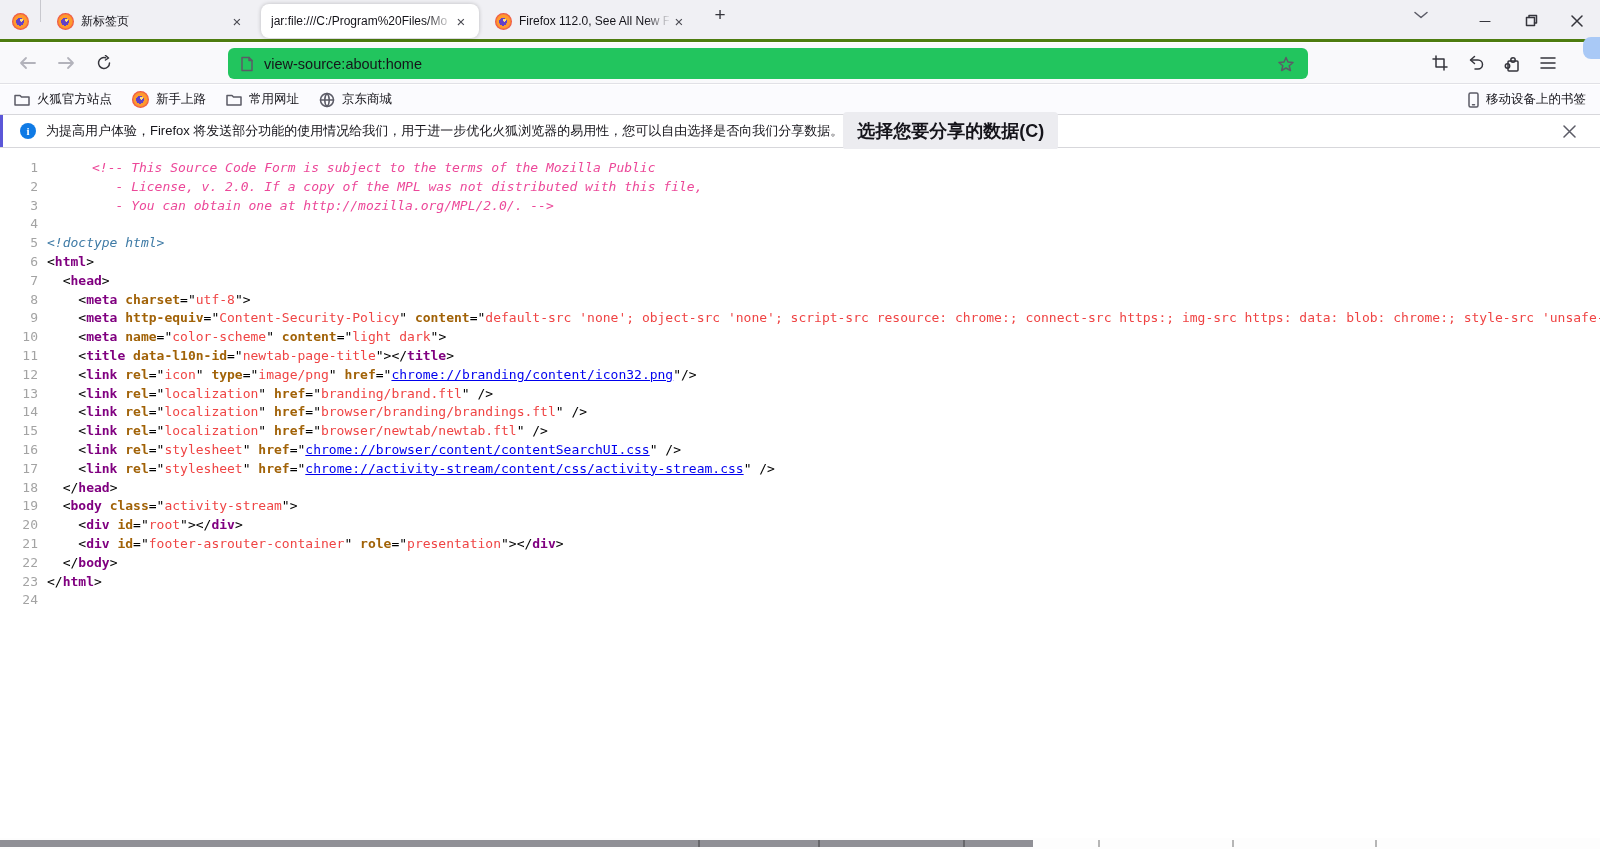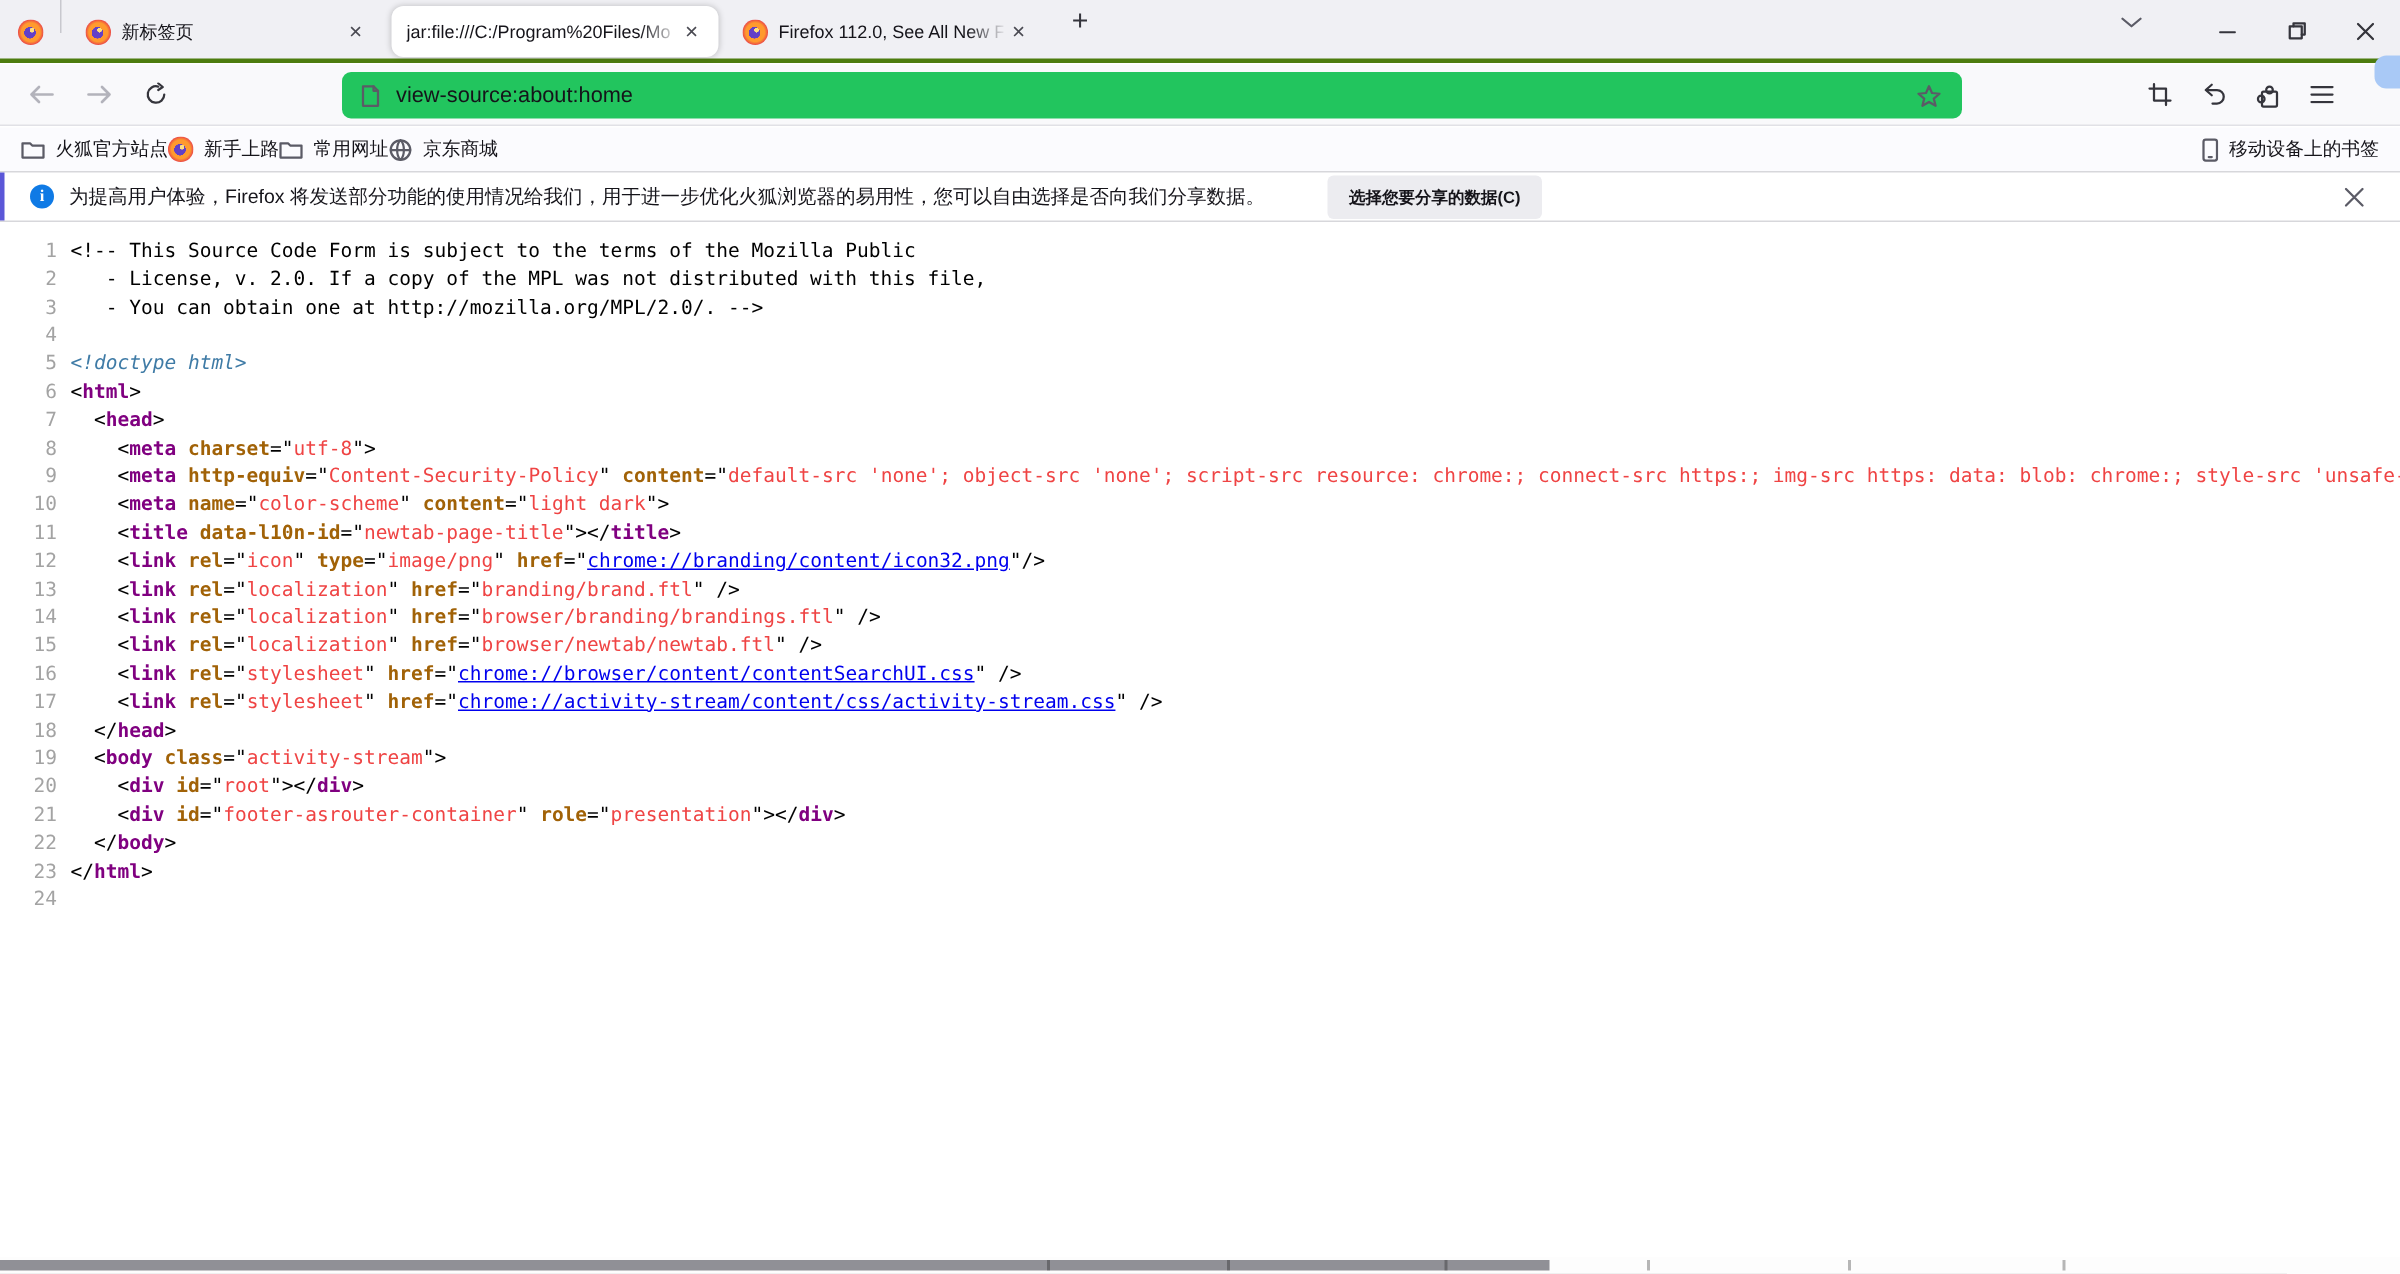--- a/index.html
+++ b/index.html
@@ -41,45 +41,45 @@
           border-bottom:1px solid #e1e1e6;box-sizing:border-box;}
   .nav-btn{position:absolute;top:4px;width:32px;height:32px;border-radius:4px;}
   .urlbar{position:absolute;left:228px;top:5px;width:1080px;height:31px;background:#22c55e;
           border-radius:6px;display:flex;align-items:center;padding:0 8px 0 12px;box-sizing:border-box;}
   .url-text{font-size:14.5px;margin-left:10px;flex:1;}
   .corner-blob{position:absolute;top:-6px;right:0;width:17px;height:22px;background:#a9c9f6;
                border-radius:8px 0 0 8px;}
 
   
   .bookmarksbar{position:absolute;top:85px;left:0;width:1600px;height:29px;background:#fbfbfe;
-                display:flex;align-items:center;padding:0 14px;box-sizing:border-box;}
+                display:flex;align-items:center;padding:0 14px;box-sizing:border-box;gap:20px;}
   .bm{display:flex;align-items:center;gap:7px;font-size:12.5px;border-radius:4px;}
   .bm-right{margin-left:auto;}
 
   
   .infobar{position:absolute;top:114px;left:0;width:1600px;height:34px;background:#fff;
            border-top:1px solid #d7d7db;border-bottom:1px solid #d7d7db;display:flex;
            align-items:center;padding:0 18px 0 20px;box-sizing:border-box;}
   .infobar::before{content:"";position:absolute;left:0;top:0;bottom:0;width:3px;background:#5b57d8;}
   .info-ico{width:16px;height:16px;border-radius:50%;background:#0f7ae5;color:#fff;font-size:11px;
             font-weight:bold;display:flex;align-items:center;justify-content:center;flex:none;
             font-family:"Liberation Serif", serif;}
   .info-text{font-size:13px;margin-left:10px;}
-  .info-btn{margin-left:42px;font-size:11px;font-weight:bold;color:#15141a;background:#ececf0;
+  .info-btn{font-size:18px;font-weight:bold;color:#15141a;background:#ececf0;
             border:0;border-radius:4px;padding:7px 14px;font-family:"Liberation Sans",sans-serif;}
   .info-close{margin-left:auto;width:26px;height:26px;border-radius:4px;}
 
   
   .content{position:absolute;top:149px;left:0;width:1600px;bottom:0;background:#fff;
            overflow:hidden;padding-top:10px;box-sizing:border-box;}
   .srccode{font-family:"DejaVu Sans Mono", monospace;font-size:13px;}
   .line{display:flex;height:18.8px;line-height:18.8px;white-space:pre;}
   .ln{flex:none;width:38px;text-align:right;padding-right:9px;color:#a3a3a3;}
   .tok-p{color:#000;}
-  .tok-c{color:#000000;}
+  .tok-c{color:#ec4899;font-style:italic;margin-left:45px;}
   .tok-d{color:#3f7ba6;font-style:italic;}
   .tok-t{color:#800080;font-weight:bold;}
   .tok-a{color:#a16207;font-weight:bold;}
   .tok-v{color:#ef4444;}
   .tok-l{color:#0000ee;text-decoration:underline;cursor:pointer;}
 
   
   .hscroll{position:absolute;left:0;bottom:0;width:1600px;height:11px;background:#fdfdfd;}
   .hthumb{position:absolute;left:0;bottom:2px;width:1033px;height:7px;background:#909096;}
   .htick{position:absolute;bottom:2px;width:2px;height:7px;background:rgba(0,0,0,.28);}

